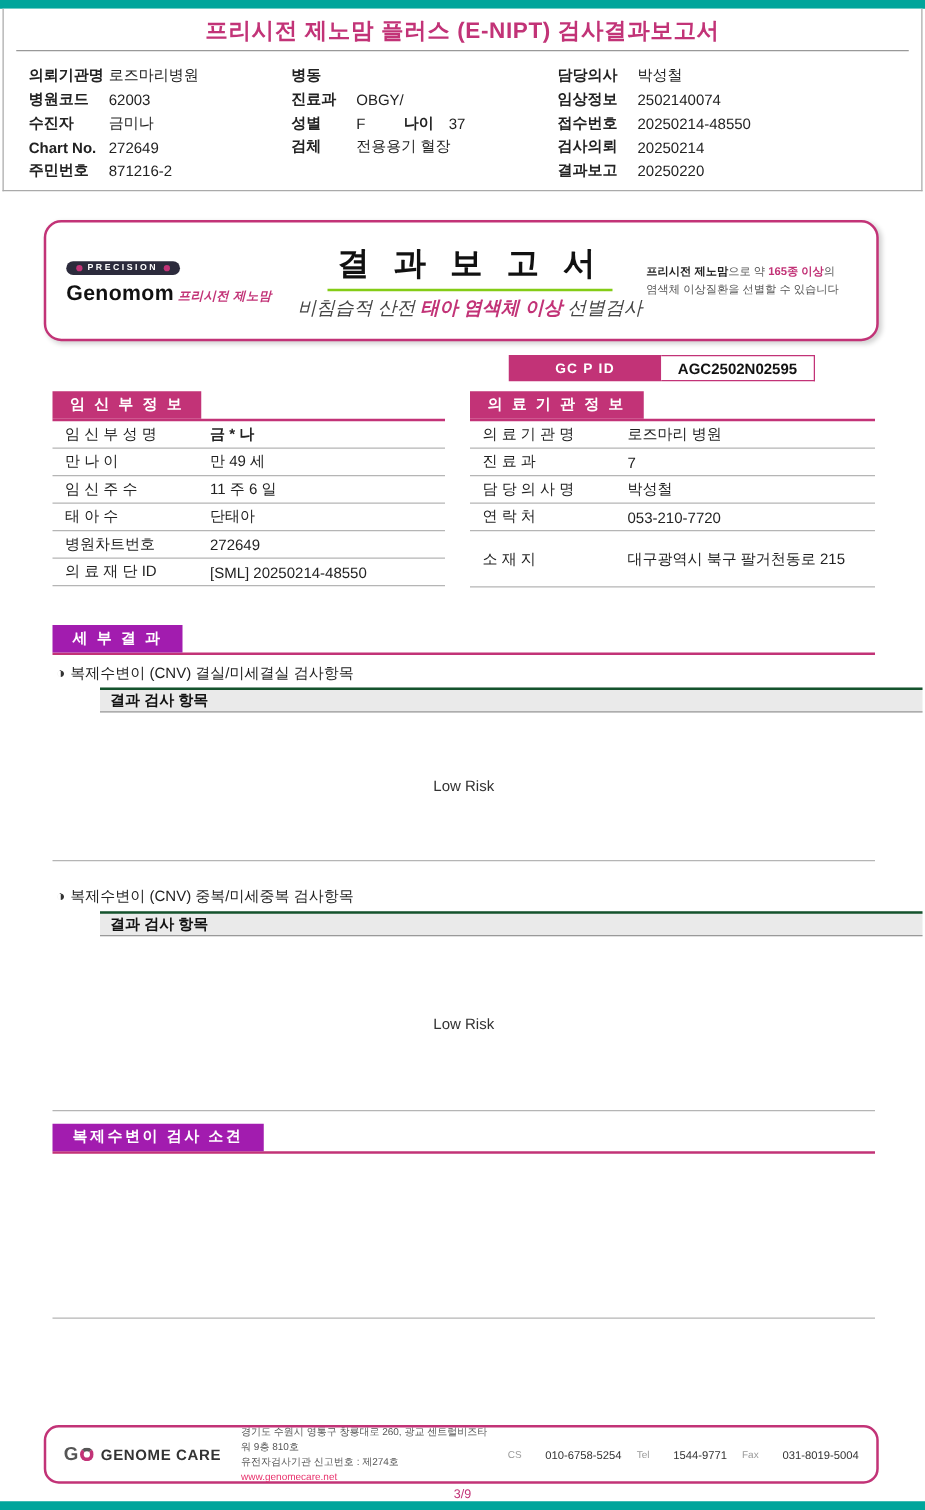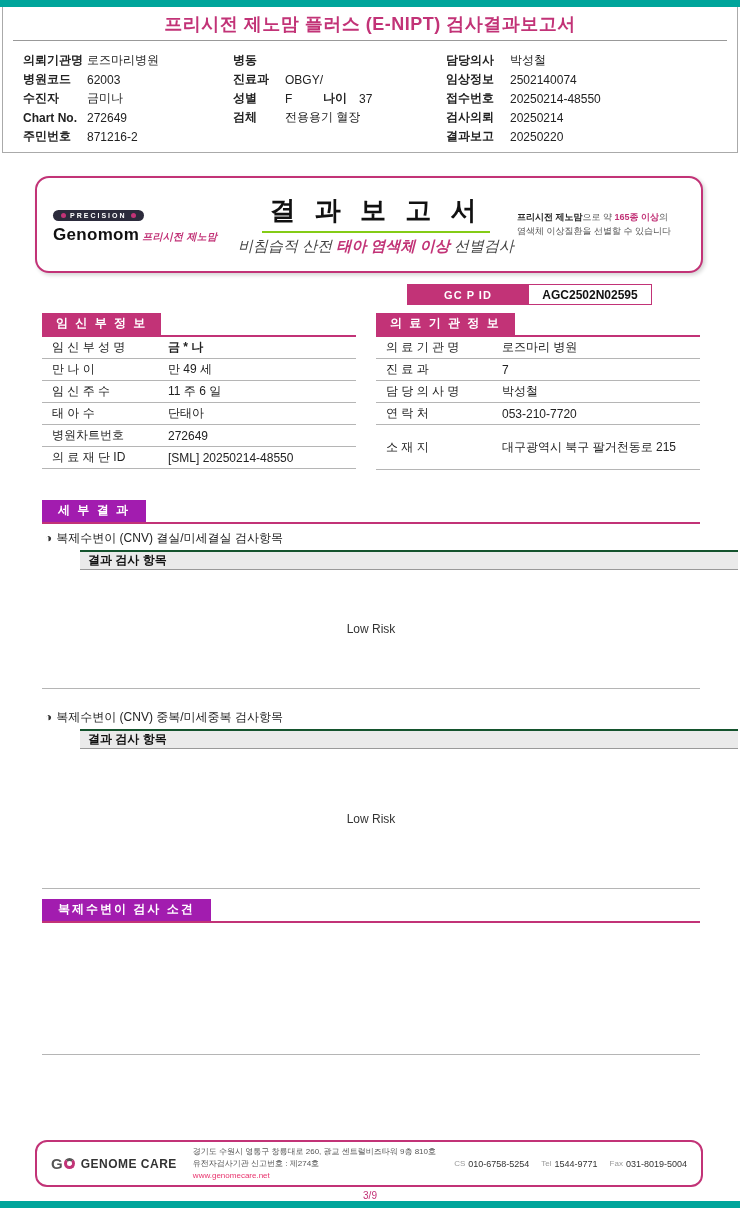--- a/index.html
+++ b/index.html
@@ -79,21 +79,21 @@
 
   
   .footer-frame { position:absolute; top:1140px; left:35px; width:668px; height:47px; border:2px solid #C23377; border-radius:12px; background:#fff; display:flex; align-items:center; padding:0 14px; gap:10px; }
   .footer-logo { display:flex; align-items:center; gap:2px; flex:0 0 auto; margin-right:6px; }
   .logo-g { font-weight:bold; font-size:15px; color:#555; letter-spacing:-1px; }
   .logo-o-icon { width:11px; height:11px; border-radius:50%; border:3px solid #C23377; border-top-color:#555; display:inline-block; margin-right:4px; }
   .logo-text { font-weight:bold; font-size:12px; color:#333; letter-spacing:0.5px; }
   .footer-address { font-size:8px; color:#555; line-height:1.5; }
   .footer-website { color:#E8336D; }
   .footer-contacts { margin-left:auto; font-size:9px; color:#333; display:flex; gap:12px; align-items:center; white-space:nowrap; }
-  .fc-item { display:flex; align-items:center; gap:3px; }
+  .fc-item { display:flex; align-items:center; gap:19px; }
   .fc-label { color:#999; font-size:8px; }
   .page-num { position:absolute; top:1190px; left:0; width:740px; text-align:center; color:#C23377; font-size:10px; }
 </style>
 </head>
 <body>
 
 <div class="page">
 
   <div class="accent-bar accent-top"></div>
 

